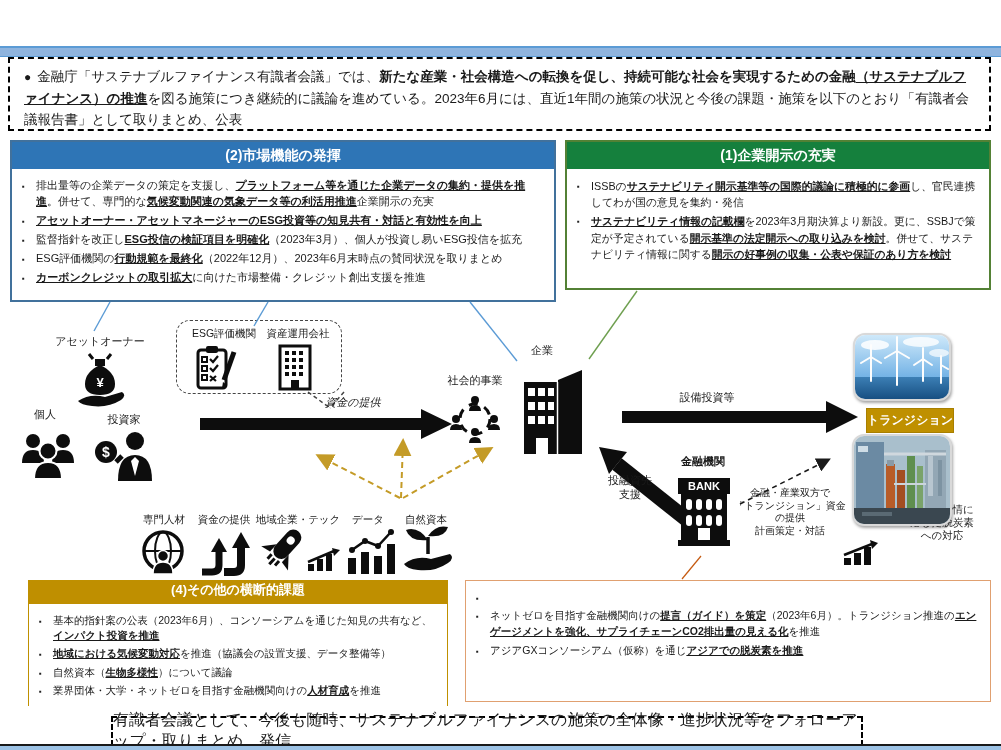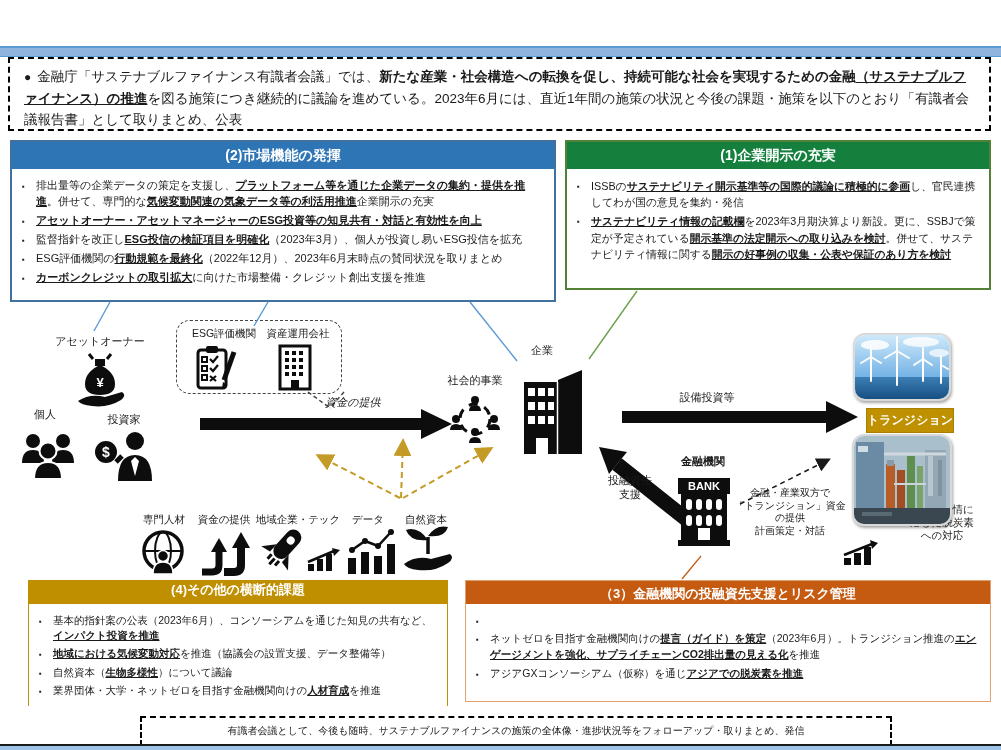--- a/index.html
+++ b/index.html
@@ -28,22 +28,22 @@
   #panel-disclosure{left:565px;top:140px;width:426px;height:150px;border:2px solid #538135;}
   #panel-disclosure .panel-head{background:#15803d;height:27px;font-size:14px;padding-top:5px;}
   #panel-disclosure .panel-body{font-size:10.8px;line-height:1.5;}
   #panel-cross{left:28px;top:580px;width:420px;height:126px;border:1.5px solid #BF9000;}
   #panel-cross .panel-head{background:#BF8F00;height:23px;font-size:13px;}
   #panel-cross .panel-body{font-size:10.5px;line-height:1.45;}
   #panel-risk{left:465px;top:580px;width:526px;height:122px;border:1.5px solid #E0A070;}
   #panel-risk .panel-head{background:#C55A11;height:23px;font-size:13px;padding-top:4px;}
   #panel-risk .panel-body{font-size:10.5px;line-height:1.5;}
   
-  #footer-bar{left:140px;top:716px;width:748px;height:26px;border:2px dashed #000;
-    display:flex;align-items:center;justify-content:center;font-size:10px;}
+  #footer-bar{left:111px;top:716px;width:748px;height:26px;border:2px dashed #000;
+    display:flex;align-items:center;justify-content:center;font-size:16px;}
   #bottom-strip{left:0;top:744px;width:1001px;height:6px;background:#9DC3E6;border-top:2px solid #1a1a1a;}
   
   .dlabel{font-size:11px;text-align:center;white-space:pre-line;line-height:1.25;}
   .badge{color:#fff;font-weight:bold;font-size:12px;text-align:center;background:#BF9000;
     border:1px solid #a87f00;padding:3px 0;}
   .photo{border:2px solid #d9d9d9;border-radius:12px;overflow:hidden;box-shadow:1px 2px 3px rgba(0,0,0,.35);background:#fff;}
   #bubble{left:176px;top:320px;width:164px;height:72px;border:1.6px dashed #444;border-radius:14px;background:#fff;}
   svg{display:block;}
   #overlay{left:0;top:0;z-index:1;}
   .icon,.dlabel,.badge,.photo{z-index:2;}
@@ -383,21 +383,20 @@
           <span><span>自然資本（</span><span class="b u">生物多様性</span><span>）について議論</span></span>
         </li>
         <li>
           <span class="mk">▪</span>
           <span><span>業界団体・大学・ネットゼロを目指す金融機関向けの</span><span class="b u">人材育成</span><span>を推進</span></span>
         </li>
       </ul>
   </div>
 
   <div id="panel-risk" class="panel abs">
-    <div class="panel-head">（3）金融機関の投融資先支援とリスク管理</div>
     <ul class="panel-body">
         <li>
           <span class="mk">▪</span>
         </li>
         <li>
           <span class="mk">▪</span>
           <span><span>ネットゼロを目指す金融機関向けの</span><span class="b u">提言（ガイド）を策定</span><span>（2023年6月）。トランジション推進の</span><span class="b u">エンゲージメントを強化、サプライチェーンCO2排出量の見える化</span><span>を推進</span></span>
         </li>
         <li>
           <span class="mk">▪</span>

